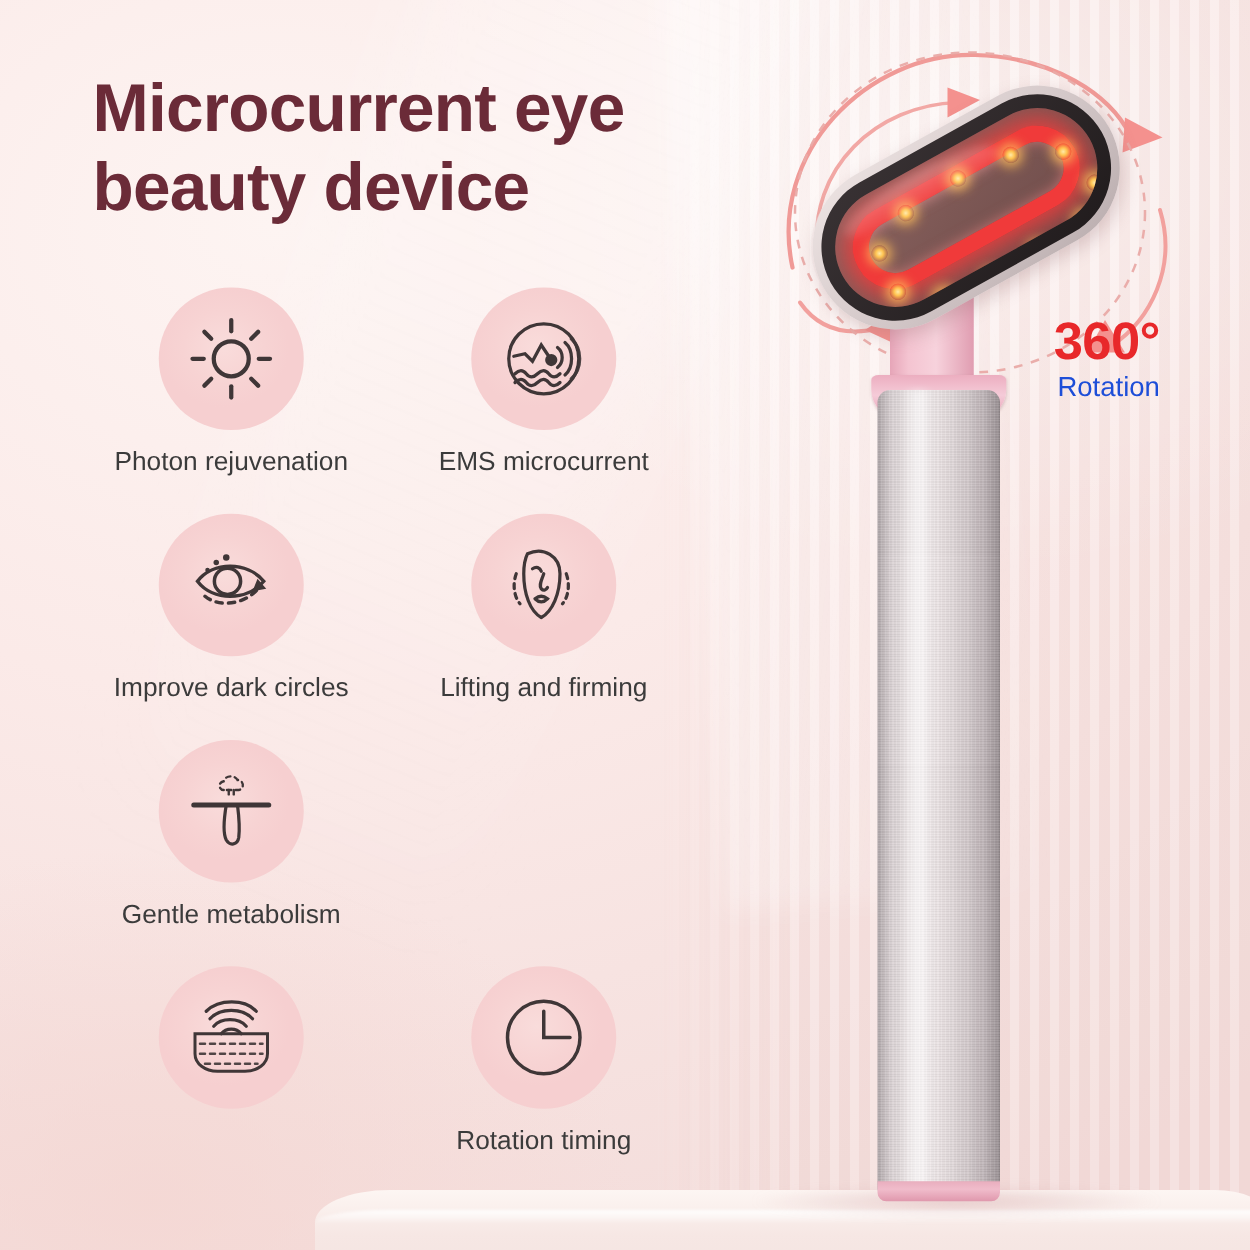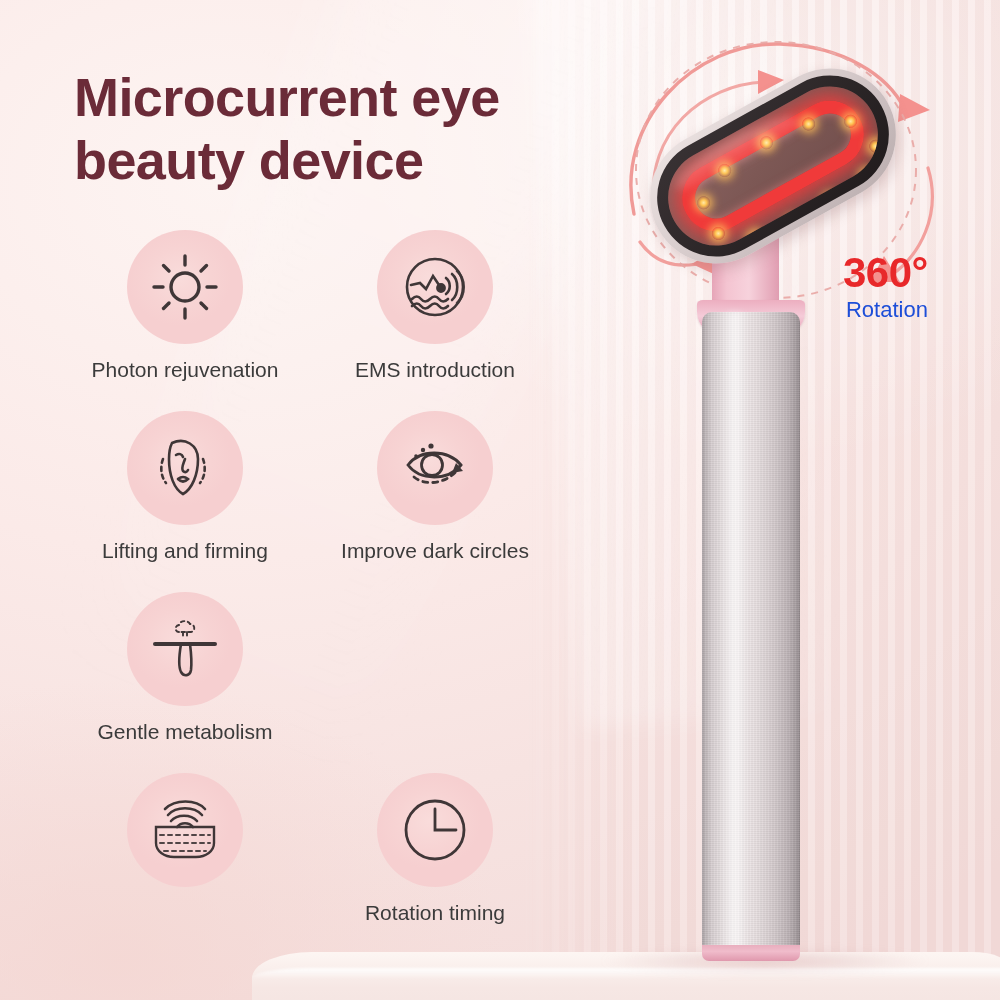--- a/index.html
+++ b/index.html
@@ -74,21 +74,21 @@
   .pedestal-shadow {
     position: absolute;
     left: 600px; top: 948px; width: 330px; height: 26px;
     background: radial-gradient(closest-side, rgba(206,156,158,0.45), rgba(206,156,158,0));
     filter: blur(4px);
   }
 
   
   .headline {
     position: absolute;
-    left: 74px; top: 66px;
+    left: 74px; top: 56px;
     width: 560px;
     font-size: 54px;
     font-weight: bold;
     line-height: 1.16;
     letter-spacing: -0.6px;
     color: #6b2b38;
   }
 
   
   .features {
@@ -377,52 +377,52 @@
             <circle cx="37" cy="37" r="28"></circle>
             <path d="M13 35 L22 33 L28 39 L35 26 L43 38"></path>
             <circle cx="43" cy="38" r="3.6" fill="#3f3637"></circle>
             <path d="M48 28 C 53 32, 53 40, 48 44"></path>
             <path d="M54 24 C 61 30, 61 44, 54 50"></path>
             <path d="M59 21 C 68 29, 68 45, 59 53" opacity="0.9"></path>
             <path d="M14 49 q5 -5 9 0 t9 0 t9 0 t9 0"></path>
             <path d="M14 56 q5 -5 9 0 t9 0 t9 0 t9 0"></path>
           </svg>
         </div>
-        <div class="feature-label">EMS introduction</div>
+        <div class="feature-label">EMS microcurrent</div>
       </div>
     </div>
 
     <div class="feature-row">
-      <div class="feature">
-        <div class="icon-bubble">
-          <svg width="74" height="74" viewBox="0 0 74 74" fill="none" stroke="#3f3637" stroke-width="2.6" stroke-linecap="round">
-            <path d="M24 12 C 37 6, 50 14, 50 28 C 50 44, 44 58, 35 63 C 26 58, 21 44, 21 28 C 21 22, 22 16, 24 12 Z"></path>
-            <path d="M28 24 C 31 22, 34 23, 35 26"></path>
-            <path d="M37 28 C 35 34, 33 37, 35 40 C 37 42, 39 41, 40 39"></path>
-            <path d="M30 48 q5 -4 10 0 q-5 5 -10 0"></path>
-            <path d="M15 28 C 12 36, 13 46, 18 52" stroke-dasharray="4 4"></path>
-            <path d="M55 28 C 58 36, 57 46, 52 52" stroke-dasharray="4 4"></path>
-          </svg>
-        </div>
-        <div class="feature-label">Lifting and firming</div>
-      </div>
-
       <div class="feature">
         <div class="icon-bubble">
           <svg width="74" height="74" viewBox="0 0 74 74" fill="none" stroke="#3f3637" stroke-width="2.8" stroke-linecap="round">
             <path d="M10 34 C 22 18, 50 18, 63 34 C 50 50, 22 50, 10 34 Z"></path>
             <circle cx="34" cy="34" r="10.5"></circle>
             <circle cx="18" cy="25" r="1.8" fill="#3f3637" stroke="none"></circle>
             <circle cx="25" cy="19" r="2.2" fill="#3f3637" stroke="none"></circle>
             <circle cx="33" cy="15" r="2.6" fill="#3f3637" stroke="none"></circle>
             <path d="M16 46 C 28 56, 50 52, 60 38" stroke-dasharray="5 5"></path>
             <polygon points="58,32 65,40 54,42" fill="#3f3637" stroke="none"></polygon>
           </svg>
         </div>
         <div class="feature-label">Improve dark circles</div>
+      </div>
+
+      <div class="feature">
+        <div class="icon-bubble">
+          <svg width="74" height="74" viewBox="0 0 74 74" fill="none" stroke="#3f3637" stroke-width="2.6" stroke-linecap="round">
+            <path d="M24 12 C 37 6, 50 14, 50 28 C 50 44, 44 58, 35 63 C 26 58, 21 44, 21 28 C 21 22, 22 16, 24 12 Z"></path>
+            <path d="M28 24 C 31 22, 34 23, 35 26"></path>
+            <path d="M37 28 C 35 34, 33 37, 35 40 C 37 42, 39 41, 40 39"></path>
+            <path d="M30 48 q5 -4 10 0 q-5 5 -10 0"></path>
+            <path d="M15 28 C 12 36, 13 46, 18 52" stroke-dasharray="4 4"></path>
+            <path d="M55 28 C 58 36, 57 46, 52 52" stroke-dasharray="4 4"></path>
+          </svg>
+        </div>
+        <div class="feature-label">Lifting and firming</div>
       </div>
     </div>
 
     <div class="feature-row">
 
       <div class="feature">
         <div class="icon-bubble">
           <svg width="76" height="74" viewBox="0 0 76 74" fill="none" stroke="#3f3637" stroke-width="2.6" stroke-linecap="round">
             <path d="M8 32 H68" stroke-width="4"></path>
             <path d="M34 32 C 32 44, 31 54, 34 60 C 37 65, 43 64, 44 58 C 45 50, 44 40, 43 32"></path>

